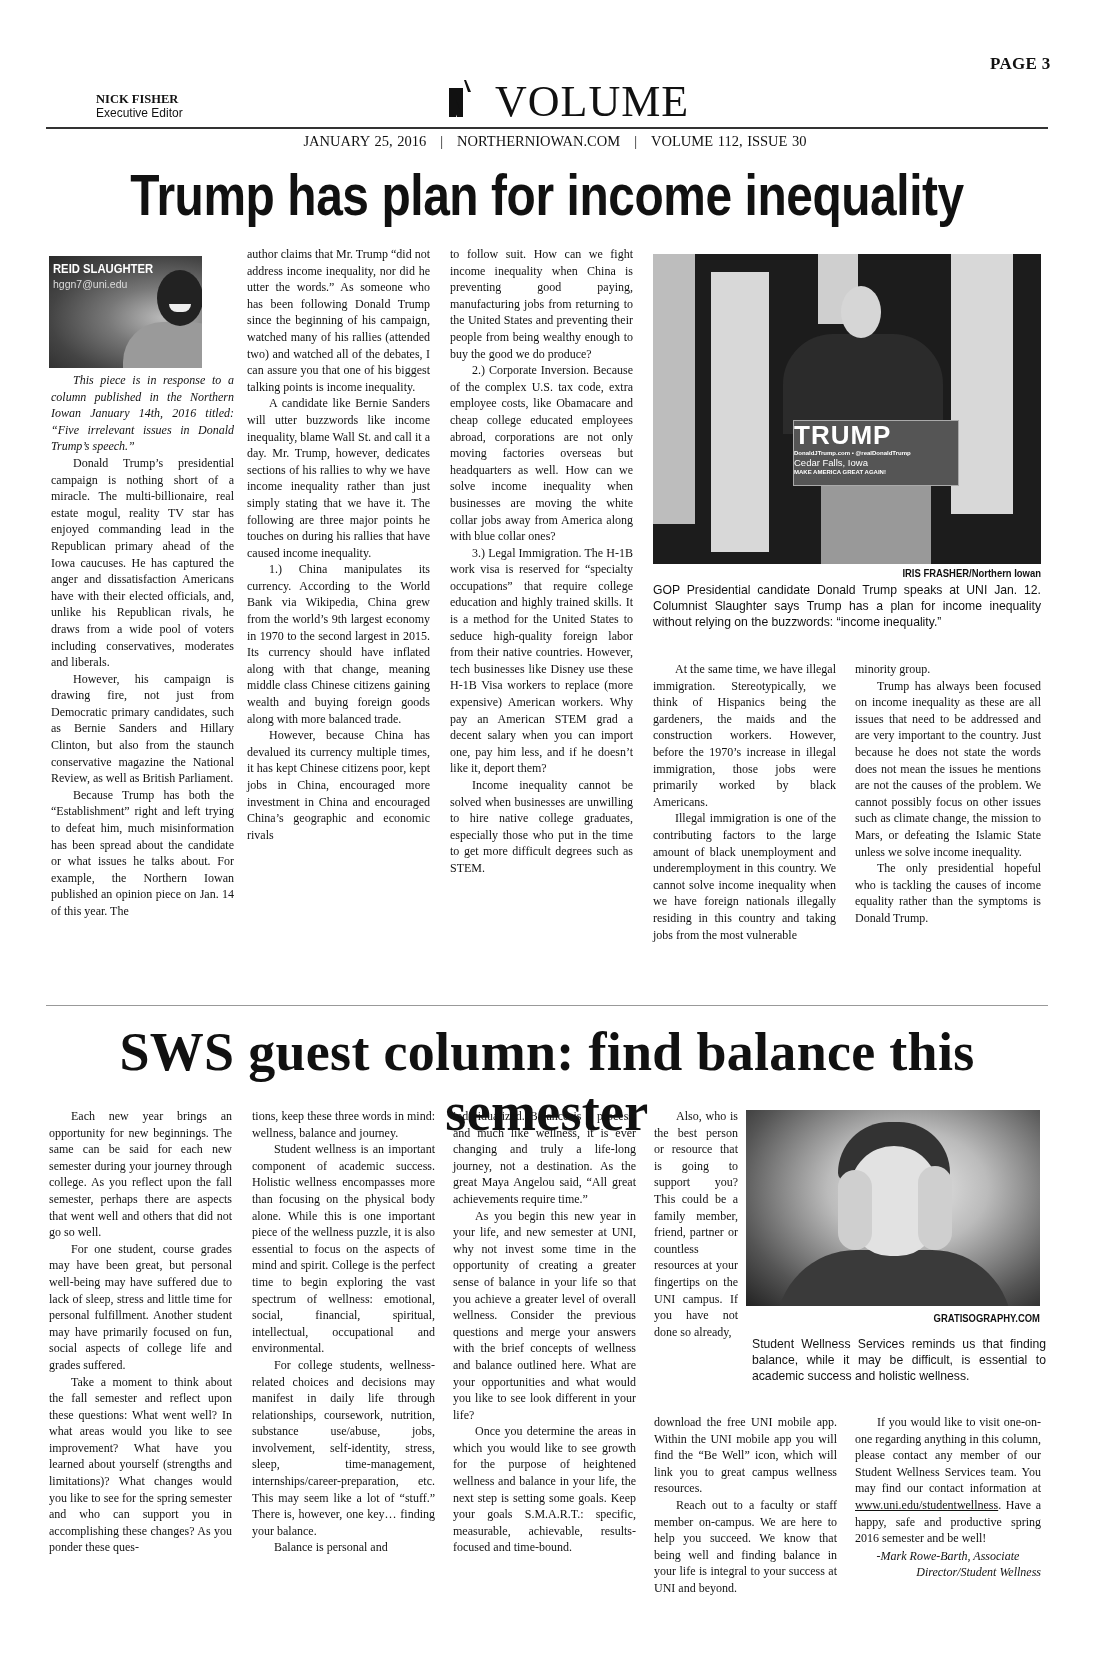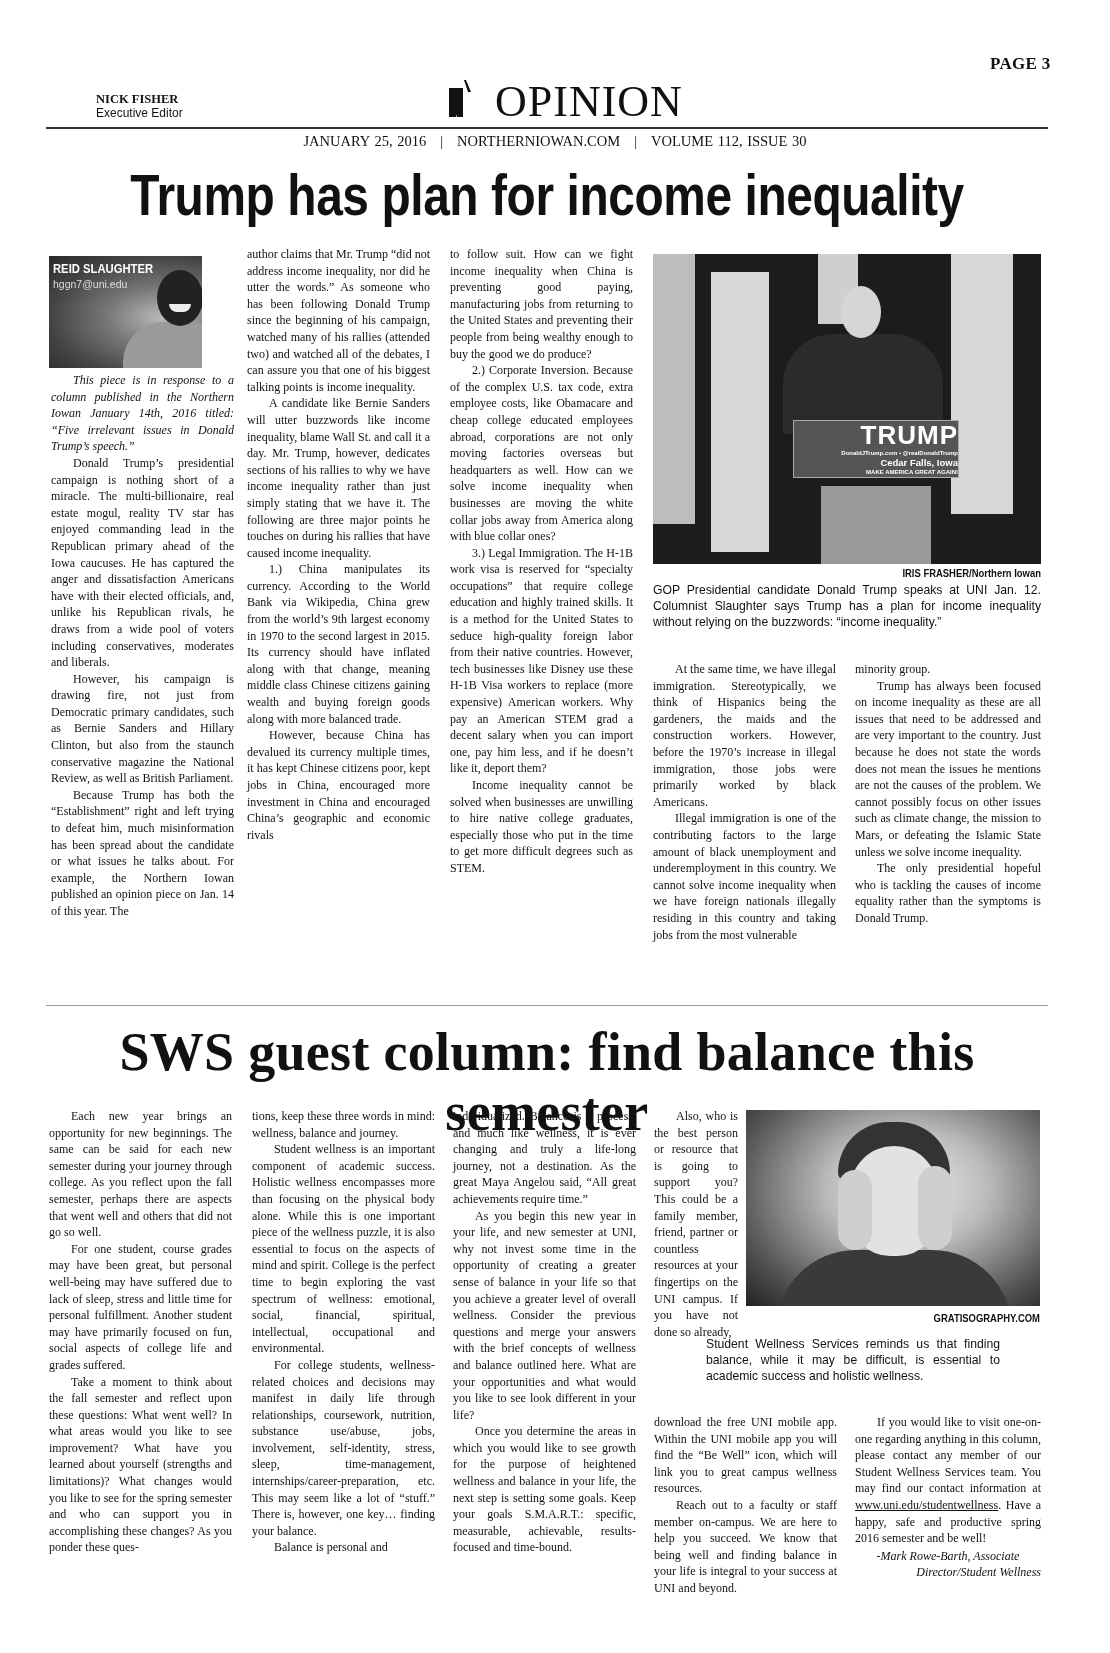--- a/index.html
+++ b/index.html
@@ -35,24 +35,24 @@
   .author-photo { left: 49px; top: 256px; width: 153px; height: 112px; background: radial-gradient(ellipse at 75% 55%, #bbb 0%, #777 35%, #444 70%, #2a2a2a 100%); overflow: hidden; }
   .author-photo .name { position: absolute; left: 4px; top: 6px; color: #fff; font-family: "Liberation Sans", sans-serif; font-weight: bold; font-size: 12.5px; transform: scaleX(0.9); transform-origin: left; }
   .author-photo .email { position: absolute; left: 4px; top: 22px; color: #ddd; font-family: "Liberation Sans", sans-serif; font-size: 10.5px; }
   .author-photo .face { position: absolute; left: 108px; top: 14px; width: 46px; height: 56px; border-radius: 50%; background: #222; }
   .author-photo .smile { position: absolute; left: 120px; top: 48px; width: 22px; height: 8px; border-radius: 0 0 11px 11px; background: #eee; }
   .author-photo .shirt { position: absolute; left: 74px; top: 66px; width: 108px; height: 60px; border-radius: 40px 40px 0 0; background: #9a9a9a; }
 
   
   .trump-photo { left: 653px; top: 254px; width: 388px; height: 310px; background: #1c1c1c; overflow: hidden; }
   .flag { position: absolute; background: #d8d8d8; }
-  .podium-sign { position: absolute; left: 140px; top: 166px; width: 166px; height: 58px; background: #555; border: 1px solid #aaa; text-align: right; color: #fff; font-family: "Liberation Sans", sans-serif; }
+  .podium-sign { position: absolute; left: 140px; top: 166px; width: 166px; height: 66px; background: #555; border: 1px solid #aaa; text-align: left; color: #fff; font-family: "Liberation Sans", sans-serif; }
   .podium-sign .big { font-size: 26px; font-weight: bold; line-height: 28px; letter-spacing: 1px; }
   .podium-sign .small { font-size: 6px; line-height: 8px; font-weight: bold; }
-  .podium-sign .mid { font-size: 9.5px; font-weight: bold; line-height: 11px; }
+  .podium-sign .mid { font-size: 9.5px; font-weight: normal; line-height: 11px; }
   .podium-base { position: absolute; left: 168px; top: 232px; width: 110px; height: 80px; background: #999; }
   .speaker-body { position: absolute; left: 130px; top: 80px; width: 160px; height: 100px; border-radius: 50px 50px 0 0; background: #2b2b2b; }
   .speaker-head { position: absolute; left: 188px; top: 32px; width: 40px; height: 52px; border-radius: 50%; background: #d6d6d6; }
   .photo-credit { font-family: "Liberation Sans", sans-serif; font-weight: bold; font-size: 10.5px; text-align: right; transform: scaleX(0.9); transform-origin: right; }
   .cutline { font-family: "Liberation Sans", sans-serif; font-size: 12.2px; line-height: 16px; text-align: justify; }
 
   
   .stress-photo { left: 746px; top: 1110px; width: 294px; height: 196px; background: radial-gradient(ellipse at 55% 40%, #eee 0%, #bbb 35%, #555 75%, #222 100%); overflow: hidden; }
   .stress-photo .hair { position: absolute; left: 92px; top: 12px; width: 112px; height: 60px; border-radius: 56px 56px 10px 10px; background: #333; }
   .stress-photo .face { position: absolute; left: 104px; top: 36px; width: 88px; height: 110px; border-radius: 44px 44px 40px 40px; background: #e2e2e2; }
@@ -65,21 +65,21 @@
 
 <div class="abs page-num">PAGE 3</div>
 <div class="abs editor-name">NICK FISHER</div>
 <div class="abs editor-title">Executive Editor</div>
 <svg class="abs logo-n" viewBox="0 0 22 37">
   <polygon points="0,8 8,8 14,22 14,8 14,37 8,37 2,22 2,37 0,37" fill="#111"></polygon>
   <rect x="0" y="8" width="7" height="29" fill="#111"></rect>
   <polygon points="7,8 14,8 14,37 7,20" fill="#111"></polygon>
   <polygon points="15,0 17,0 22,12 19,12" fill="#111"></polygon>
 </svg>
-<div class="abs section-title">OPINION</div>
+<div class="abs section-title">VOLUME</div>
 <div class="abs mast-rule"></div>
 <div class="abs issue-line">
   <span>JANUARY 25, 2016</span><span class="sep">|</span><span>NORTHERNIOWAN.COM</span><span class="sep">|</span><span>VOLUME 112, ISSUE 30</span>
 </div>
 
 <h1 class="abs headline1">Trump has plan for income inequality</h1>
 
 <div class="abs author-photo">
   <div class="shirt"></div>
   <div class="face"></div>
@@ -166,21 +166,21 @@
 </div>
 
 <div class="abs stress-photo">
   <div class="suit"></div>
   <div class="hair"></div>
   <div class="face"></div>
   <div class="hand-l"></div>
   <div class="hand-r"></div>
 </div>
 <div class="abs photo-credit" style="left:746px; top:1312px; width:294px;">GRATISOGRAPHY.COM</div>
-<div class="abs cutline" style="left:706px; top:1336px; width:294px;">Student Wellness Services reminds us that finding balance, while it may be difficult, is essential to academic success and holistic wellness.</div>
+<div class="abs cutline" style="left:752px; top:1336px; width:294px;">Student Wellness Services reminds us that finding balance, while it may be difficult, is essential to academic success and holistic wellness.</div>
 
 <div class="col" style="left:654px; top:1414px; width:183px;">
   <p class="noindent">download the free UNI mobile app. Within the UNI mobile app you will find the “Be Well” icon, which will link you to great campus wellness resources.</p>
   <p>Reach out to a faculty or staff member on-campus. We are here to help you succeed. We know that being well and finding balance in your life is integral to your success at UNI and beyond.</p>
 </div>
 
 <div class="col" style="left:855px; top:1414px; width:186px;">
   <p><span>If you would like to visit one-on-one regarding anything in this column, please contact any member of our Student Wellness Services team. You may find our contact information at </span><a style="color:#111; text-decoration:underline;">www.uni.edu/studentwellness</a><span>. Have a happy, safe and productive spring 2016 semester and be well!</span></p>
   <p class="noindent" style="text-align:center; font-style:italic; margin-top:1px;">-Mark Rowe-Barth, Associate</p>
   <p class="noindent" style="text-align:right; font-style:italic;">Director/Student Wellness</p>

